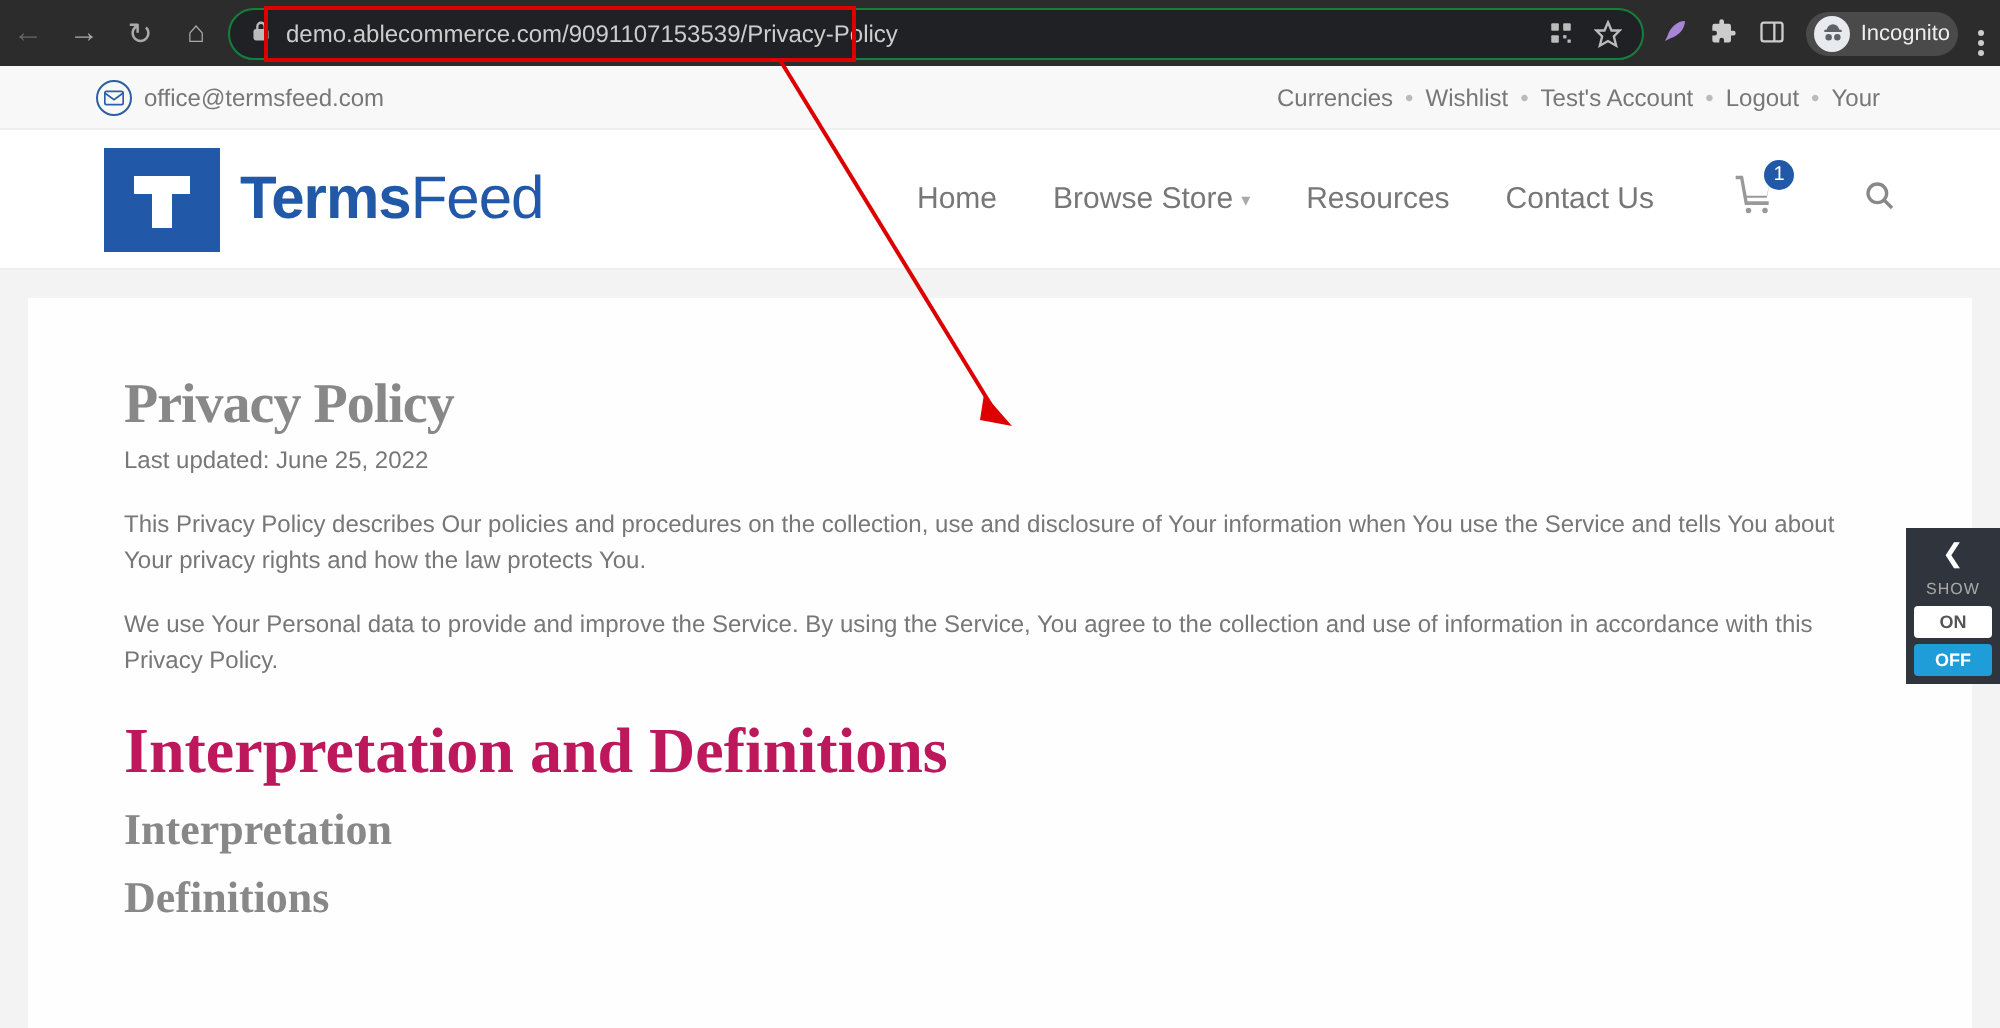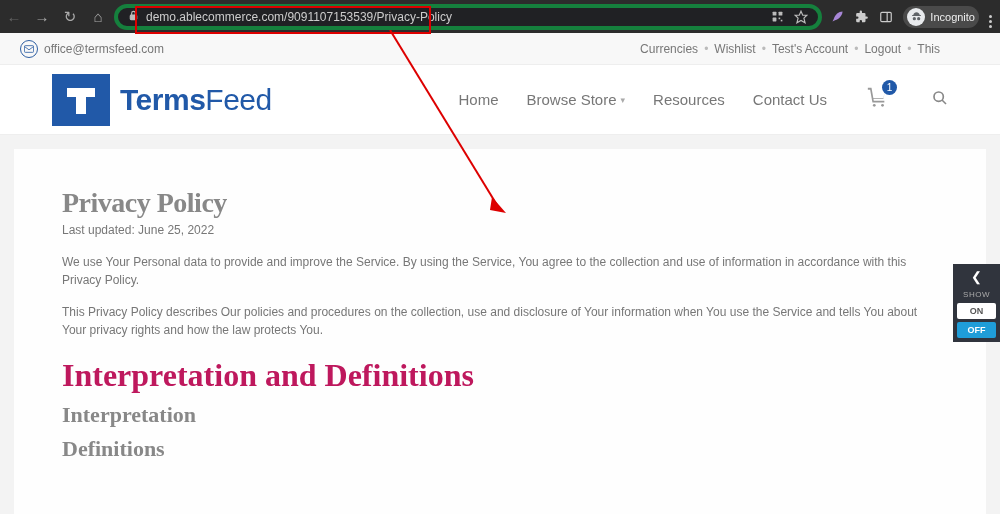--- a/index.html
+++ b/index.html
@@ -5,34 +5,34 @@
   * { margin: 0; padding: 0; box-sizing: border-box; }
   body { font-family: -apple-system, BlinkMacSystemFont, "Segoe UI", Arial, sans-serif; background: #f7f7f7; width: 1000px; height: 514px; overflow: hidden; position: relative; }
 
   
   .chrome-bar { height: 33px; background: #2c2c2c; display: flex; align-items: center; padding: 0 6px; gap: 8px; }
   .nav-icons { display: flex; align-items: center; gap: 12px; color: #aaa; }
   .nav-icons span { font-size: 15px; display: inline-flex; align-items: center; justify-content: center; width: 16px; }
   .nav-arrow { font-size: 16px; }
   .nav-reload { font-size: 13px; }
   .nav-home { font-size: 13px; }
-  .address-bar { flex: 1; background: #202124; border-radius: 15px; height: 26px; display: flex; align-items: center; padding: 0 10px; color: #ccc; font-size: 12px; gap: 7px; border: 4px solid #15803d; position: relative; }
+  .address-bar { flex: 1; background: #202124; border-radius: 15px; height: 26px; display: flex; align-items: center; padding: 0 10px; color: #ccc; font-size: 12px; gap: 7px; border: 1px solid #15803d; position: relative; }
   .lock-icon { color: #bbb; font-size: 11px; }
   .url-text { flex: 1; white-space: nowrap; overflow: hidden; }
   .url-highlight { position: absolute; left: 17px; top: -2px; height: 28px; border: 2px solid #d00; pointer-events: none; }
   .addr-right { display: flex; align-items: center; gap: 10px; color: #bbb; margin-left: 8px; }
   .addr-right svg, .addr-right span { display: inline-flex; }
   .right-icons { display: flex; align-items: flex-end; gap: 10px; color: #ccc; padding-right: 2px; }
   .incognito-pill { display: flex; align-items: center; gap: 5px; background: #4a4a4a; padding: 2px 4px; border-radius: 12px; font-size: 11px; color: #eee; }
   .incog-circle { width: 18px; height: 18px; border-radius: 50%; background: #e8eaed; display: flex; align-items: center; justify-content: center; }
   .three-dots { display: flex; flex-direction: column; gap: 2px; }
   .three-dots i { width: 3px; height: 3px; background: #ccc; border-radius: 50%; }
 
   
-  .top-strip { height: 32px; background: #f8f8f8; display: flex; align-items: center; justify-content: space-between; padding: 0 60px 0 20px; font-size: 12px; color: #777; border-bottom: 1px solid #eee; }
+  .top-strip { height: 32px; background: #f8f8f8; display: flex; align-items: center; justify-content: space-between; padding: 0 60px 0 48px; font-size: 12px; color: #777; border-bottom: 1px solid #eee; }
   .email-wrap { display: flex; align-items: center; gap: 6px; }
   .email-icon { width: 18px; height: 18px; border: 1.5px solid #2e5fa3; border-radius: 50%; display: flex; align-items: center; justify-content: center; color: #2e5fa3; font-size: 10px; }
   .account-links { display: flex; align-items: center; gap: 6px; }
   .account-links a { color: #777; text-decoration: none; }
   .dot-sep { color: #bbb; }
 
   
   .header { background: #fff; height: 70px; display: flex; align-items: center; justify-content: space-between; padding: 0 52px; border-bottom: 1px solid #eee; }
   .logo { display: flex; align-items: center; gap: 10px; }
   .logo-mark { width: 58px; height: 52px; background: #2159a8; display: flex; align-items: center; justify-content: center; }
@@ -149,21 +149,21 @@
   </div>
   <div class="account-links">
     <a>Currencies</a>
     <span class="dot-sep">•</span>
     <a>Wishlist</a>
     <span class="dot-sep">•</span>
     <a>Test's Account</a>
     <span class="dot-sep">•</span>
     <a>Logout</a>
     <span class="dot-sep">•</span>
-    <a>This</a>
+    <a>Your</a>
   </div>
 </div>
 
 <div class="header">
   <div class="logo">
     <div class="logo-mark">
       <svg viewBox="0 0 40 40">
           <rect x="6" y="8" width="28" height="9" fill="#fff"></rect>
           <rect x="15" y="8" width="10" height="26" fill="#fff"></rect>
         </svg>
@@ -194,22 +194,22 @@
           <line x1="21" y1="21" x2="15" y2="15"></line>
         </svg>
     </span>
   </div>
 </div>
 
 <div class="content-wrap">
   <div class="content-card">
     <div class="h1">Privacy Policy</div>
     <div class="updated">Last updated: June 25, 2022</div>
+    <div class="para">This Privacy Policy describes Our policies and procedures on the collection, use and disclosure of Your information when You use the Service and tells You about Your privacy rights and how the law protects You.</div>
     <div class="para">We use Your Personal data to provide and improve the Service. By using the Service, You agree to the collection and use of information in accordance with this Privacy Policy.</div>
-    <div class="para">This Privacy Policy describes Our policies and procedures on the collection, use and disclosure of Your information when You use the Service and tells You about Your privacy rights and how the law protects You.</div>
     <div class="h1b">Interpretation and Definitions</div>
     <div class="h2">Interpretation</div>
     <div class="h2">Definitions</div>
 
   </div>
 </div>
 
 <div class="side-panel">
   <div class="side-arrow">❮</div>
   <div class="side-show">SHOW</div>

